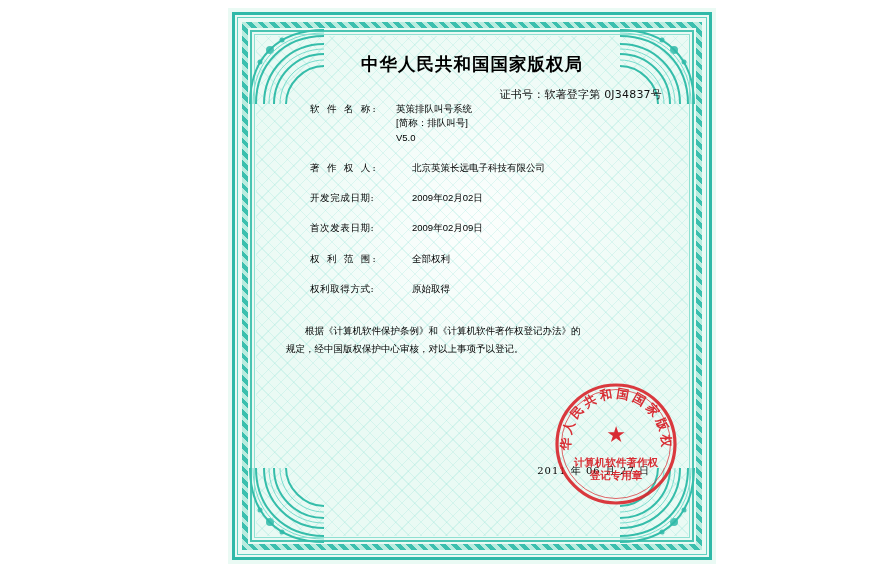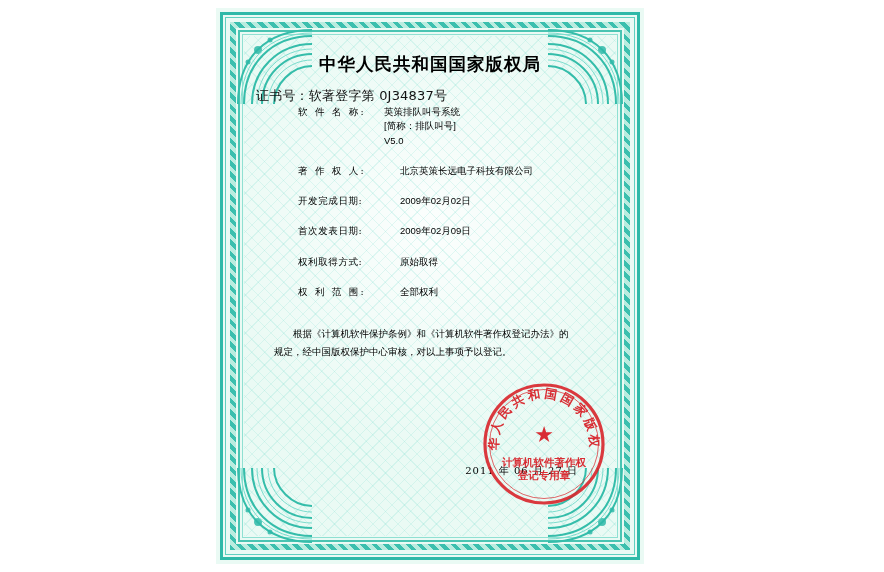--- a/index.html
+++ b/index.html
@@ -10,23 +10,23 @@
   body {
     width: 884px;
     height: 572px;
     font-family: "DejaVu Sans", "Liberation Sans", sans-serif;
     overflow: hidden;
   }
 
   
   #certificate {
     position: absolute;
-    left: 216px;
+    left: 228px;
     top: 8px;
-    width: 428px;
+    width: 488px;
     height: 556px;
     background: #eafaf4;
     box-sizing: border-box;
   }
 
   
   .border-layer {
     position: absolute;
     box-sizing: border-box;
     pointer-events: none;
@@ -95,22 +95,22 @@
     margin-bottom: 9px;
   }
   .title-sub {
     font-family: "DejaVu Serif", "Liberation Serif", serif;
     font-size: 18.5px;
     font-weight: 700;
     color: #000;
     letter-spacing: 1px;
   }
   .cert-no {
-    text-align: left;
-    font-size: 13px;
+    text-align: right;
+    font-size: 11px;
     color: #111;
     margin-top: 11px;
     padding-right: 14px;
     letter-spacing: .2px;
   }
 
   .fields {
     margin-top: 0;
     padding-left: 42px;
   }
@@ -294,27 +294,27 @@
         <div class="label tight">开发完成日期:</div>
         <div class="value">2009年02月02日</div>
       </div>
 
       <div class="row gap-top">
         <div class="label tight">首次发表日期:</div>
         <div class="value">2009年02月09日</div>
       </div>
 
       <div class="row gap-top">
+        <div class="label">权 利 范 围:</div>
+        <div class="value">全部权利</div>
+      </div>
+
+      <div class="row gap-top">
         <div class="label tight">权利取得方式:</div>
         <div class="value">原始取得</div>
-      </div>
-
-      <div class="row gap-top">
-        <div class="label">权 利 范 围:</div>
-        <div class="value">全部权利</div>
       </div>
 
 
     </div>
 
     <div class="paragraph">
       <span class="indent">根据《计算机软件保护条例》和《计算机软件著作权登记办法》的</span>
       <span>规定，经中国版权保护中心审核，对以上事项予以登记。</span>
     </div>
 

